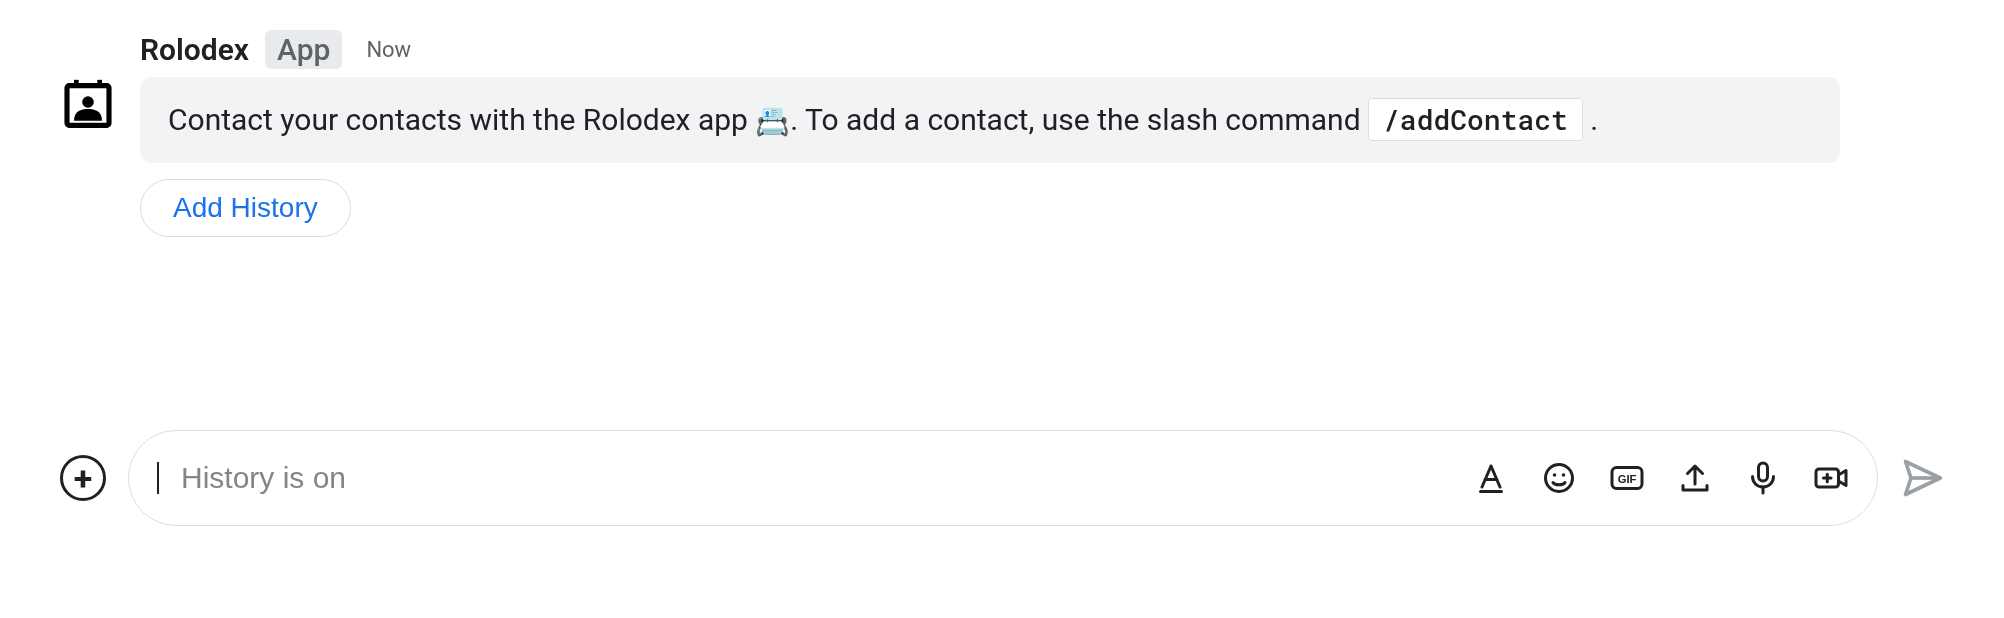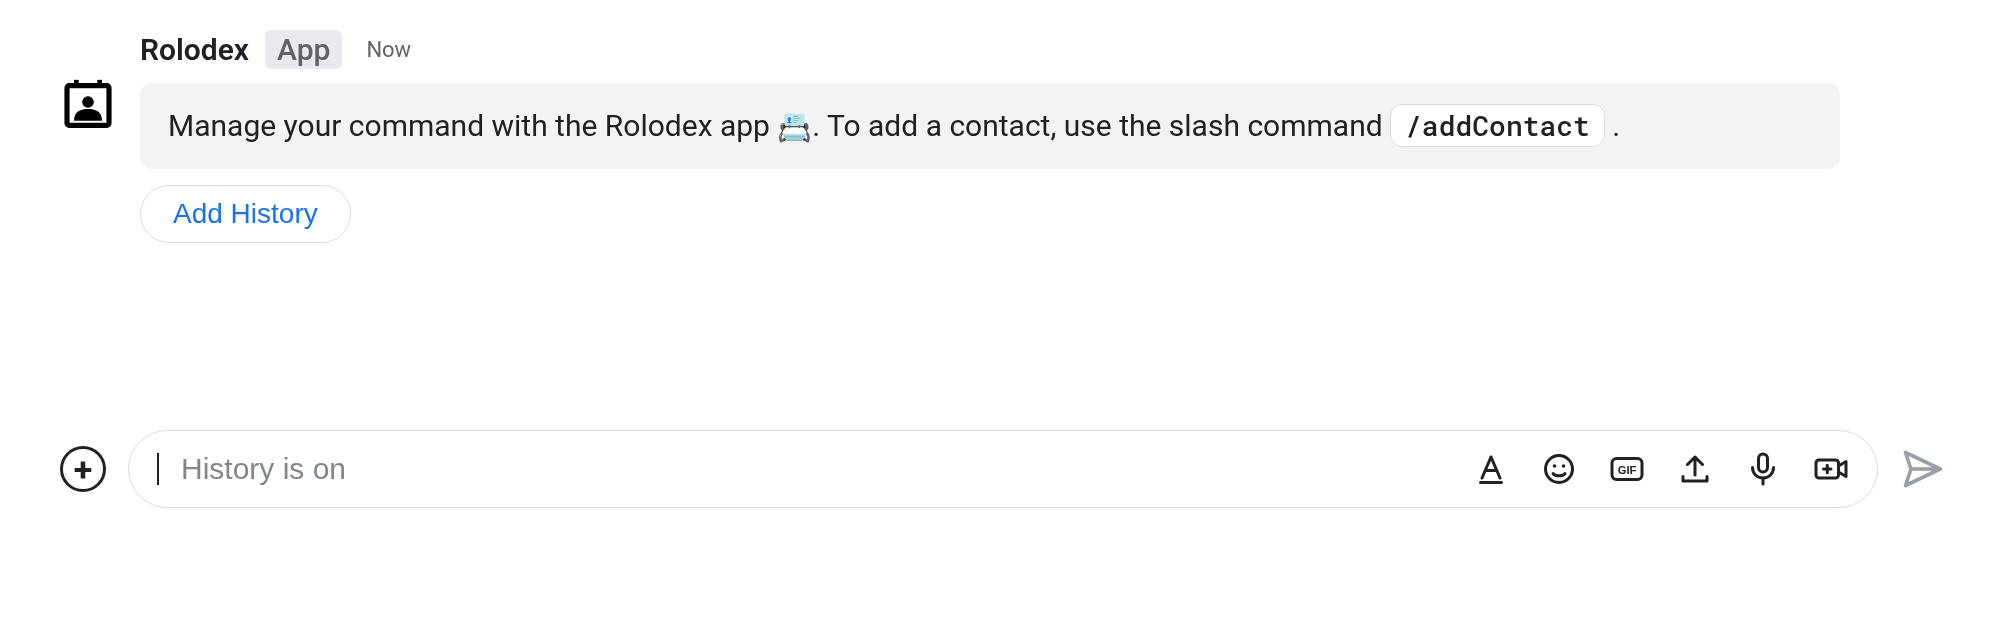--- a/index.html
+++ b/index.html
@@ -34,21 +34,21 @@
       height: 100%;
     }
     .message-content {
       flex: 1;
       max-width: 1700px;
     }
     .message-header {
       display: flex;
       align-items: center;
       gap: 16px;
-      margin-bottom: 14px;
+      margin-bottom: 8px;
     }
     .app-name {
       font-size: 30px;
       font-weight: 600;
       color: #202124;
     }
     .app-badge {
       background: #e8eaed;
       color: #5f6368;
       font-size: 30px;
@@ -69,21 +69,21 @@
       line-height: 1.5;
       color: #202124;
     }
     .emoji {
       font-size: 28px;
       vertical-align: middle;
     }
     .code-inline {
       background: #ffffff;
       border: 1px solid #dadce0;
-      border-radius: 12px;
+      border-radius: 4px;
       padding: 2px 14px;
       font-family: 'Roboto Mono', 'Courier New', monospace;
       font-size: 28px;
       font-weight: 500;
     }
     .action-buttons {
       margin-top: 16px;
     }
     .pill-button {
       background: #ffffff;
@@ -120,21 +120,21 @@
       content: '+';
       font-size: 34px;
       font-weight: 700;
       color: #202124;
       line-height: 1;
     }
     .compose-input-wrapper {
       flex: 1;
       border: 1.5px solid #dadce0;
       border-radius: 999px;
-      height: 78px;
+      height: 96px;
       display: flex;
       align-items: center;
       padding: 0 28px;
       gap: 20px;
     }
     .compose-input {
       flex: 1;
       border: none;
       outline: none;
       font-size: 30px;
@@ -199,21 +199,21 @@
         <path d="M6 20 C6 16, 9 15, 12 15 C15 15, 18 16, 18 20 Z" fill="#000"></path>
       </svg>
     </div>
     <div class="message-content">
       <div class="message-header">
         <span class="app-name">Rolodex</span>
         <span class="app-badge">App</span>
         <span class="timestamp">Now</span>
       </div>
       <div class="message-bubble">
-        <span>Manage your command with the Rolodex app </span><span class="emoji">📇</span><span>. To add a contact, use the slash command </span><span class="code-inline">/addContact</span><span> .</span>
+        <span>Contact your contacts with the Rolodex app </span><span class="emoji">📇</span><span>. To add a contact, use the slash command </span><span class="code-inline">/addContact</span><span> .</span>
       </div>
       <div class="action-buttons">
         <button class="pill-button">Add History</button>
       </div>
     </div>
   </div>
 </div>
 
 <div class="compose-row">
   <div class="plus-button"></div>

